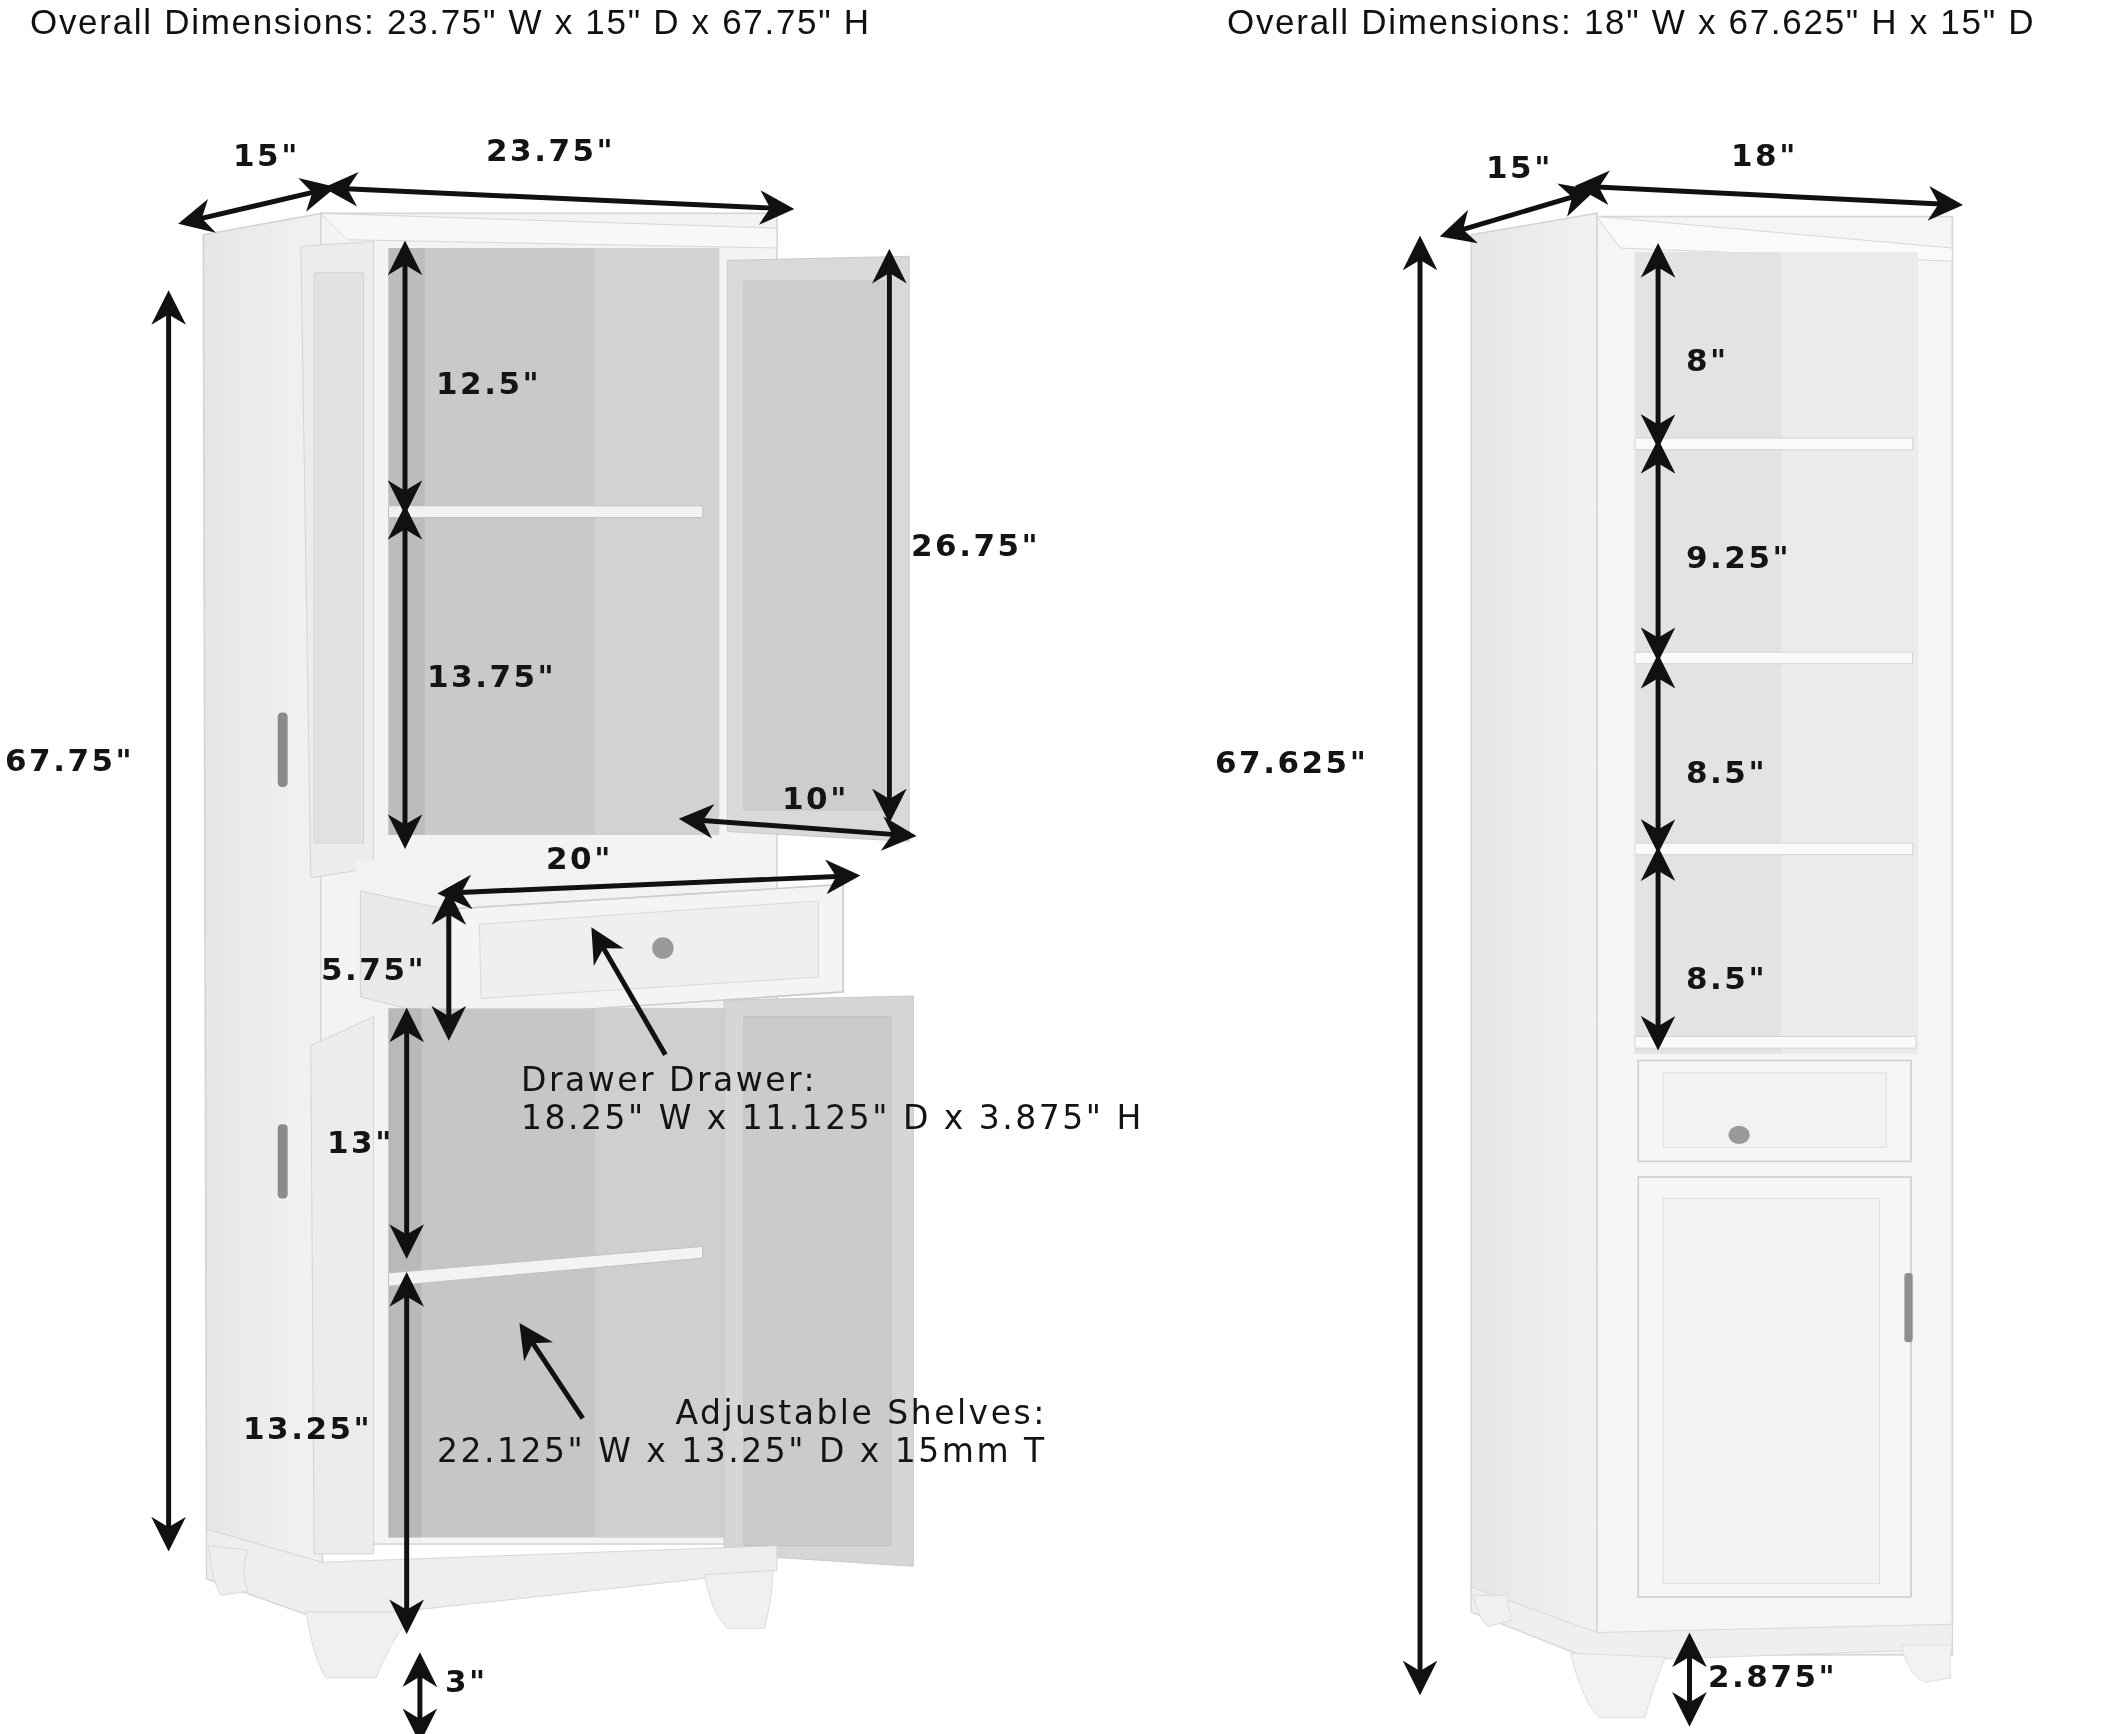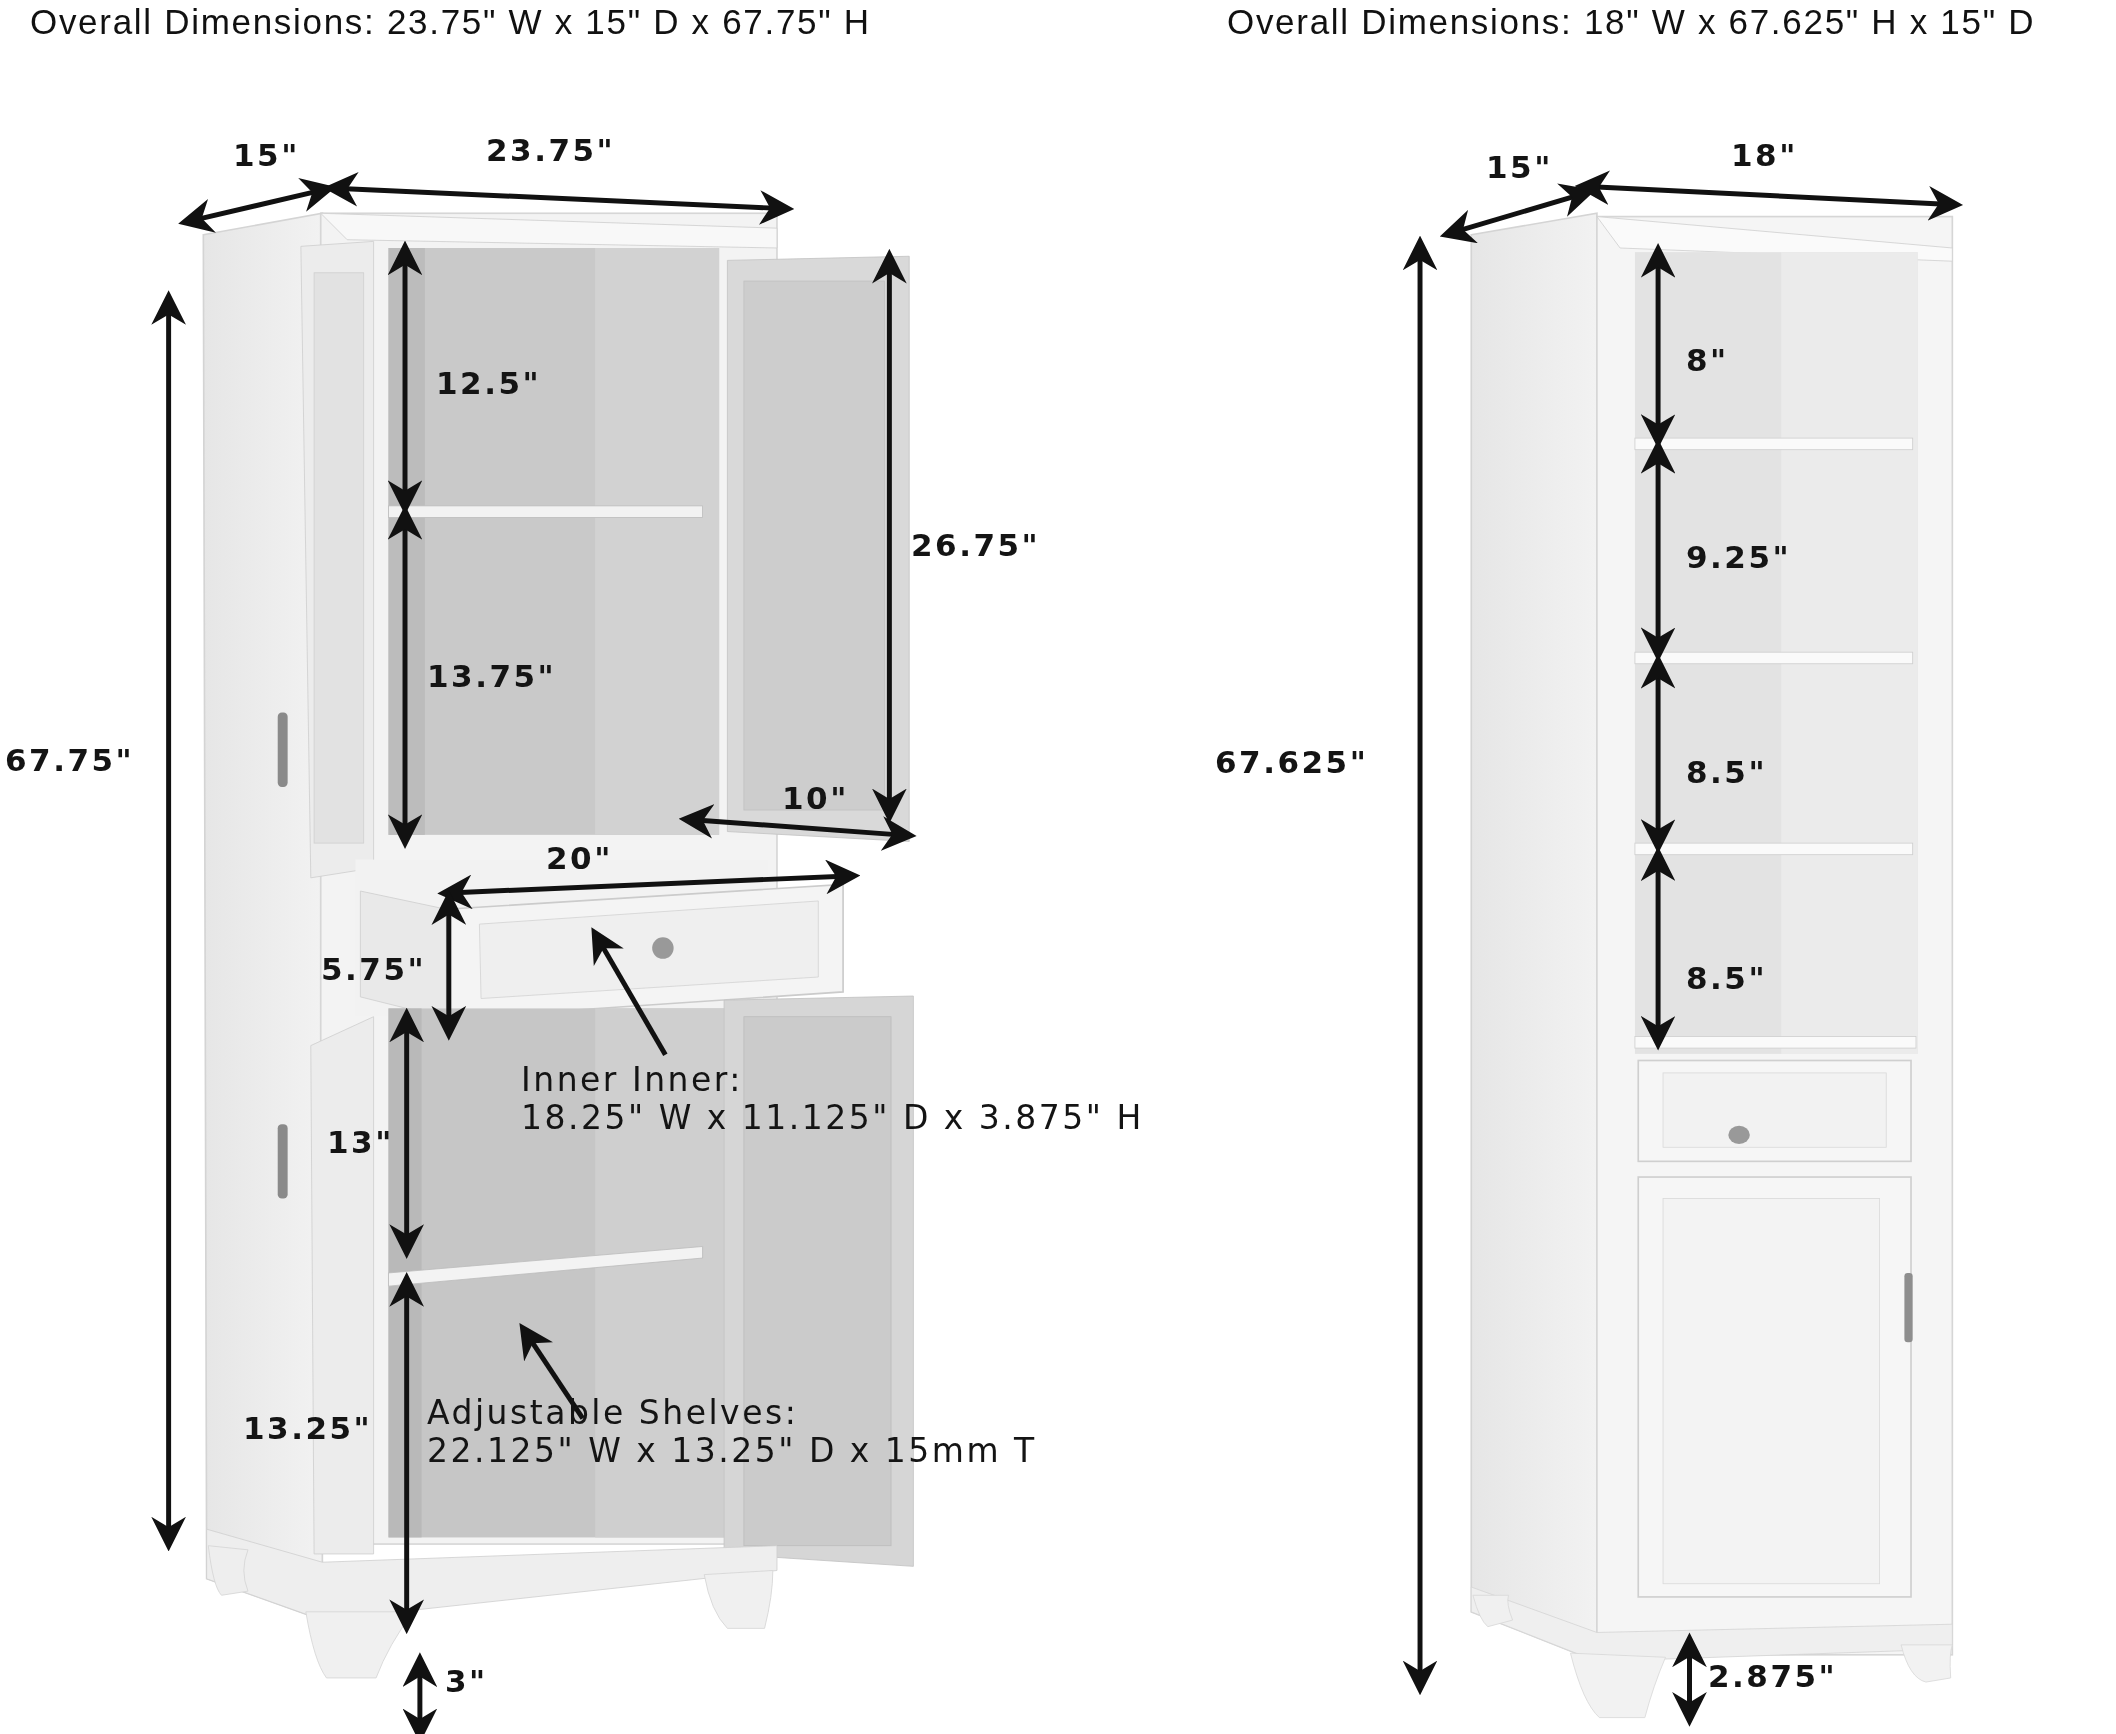--- a/index.html
+++ b/index.html
@@ -136,24 +136,24 @@
 <div class="lbl" style="left:427px; top:658px;">13.75"</div>
 <div class="lbl" style="left:911px; top:527px;">26.75"</div>
 <div class="lbl" style="left:782px; top:780px;">10"</div>
 <div class="lbl" style="left:546px; top:840px;">20"</div>
 <div class="lbl" style="left:321px; top:951px;">5.75"</div>
 <div class="lbl" style="left:327px; top:1124px;">13"</div>
 <div class="lbl" style="left:243px; top:1410px;">13.25"</div>
 <div class="lbl" style="left:445px; top:1663px;">3"</div>
 
 <div class="note" style="left:521px; top:1061px;">
-  <div>Inner Inner:</div>
+  <div>Drawer Drawer:</div>
   <div>18.25" W x 11.125" D x 3.875" H</div>
 </div>
-<div class="note" style="left:427px; top:1394px;">
+<div class="note" style="left:437px; top:1394px;text-align:right;">
   <div>Adjustable Shelves:</div>
   <div>22.125" W x 13.25" D x 15mm T</div>
 </div>
 
 <div class="lbl" style="left:1486px; top:149px;">15"</div>
 <div class="lbl" style="left:1731px; top:137px;">18"</div>
 <div class="lbl" style="left:1215px; top:744px;">67.625"</div>
 <div class="lbl" style="left:1686px; top:342px;">8"</div>
 <div class="lbl" style="left:1686px; top:539px;">9.25"</div>
 <div class="lbl" style="left:1686px; top:754px;">8.5"</div>

